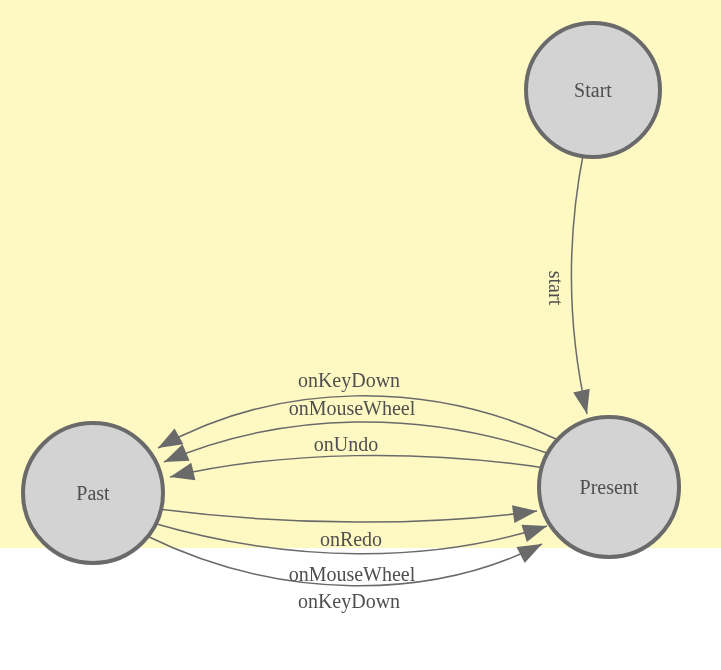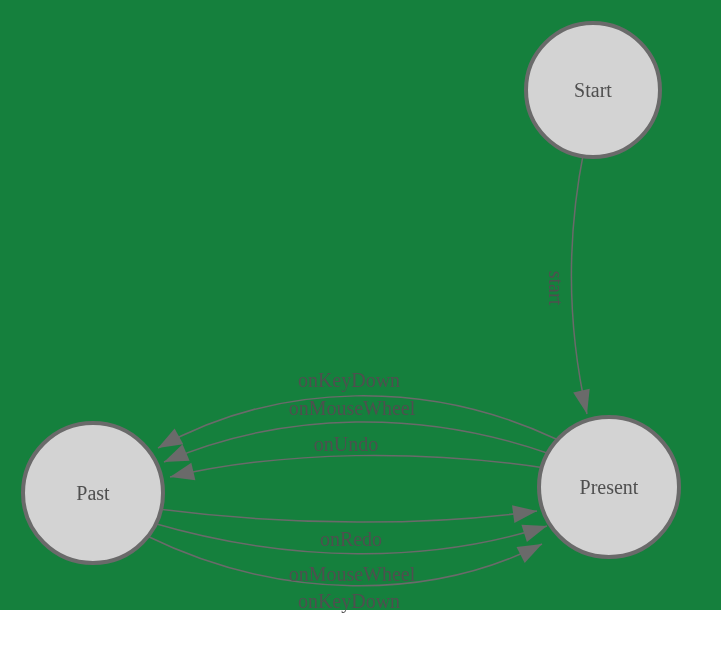--- a/index.html
+++ b/index.html
@@ -7,22 +7,22 @@
     padding: 0;
     background: #ffffff;
     width: 721px;
     height: 670px;
     overflow: hidden;
     font-family: "Liberation Serif", "DejaVu Serif", serif;
   }
   .stage {
     position: relative;
     width: 721px;
-    height: 610px;
-    background: #15803d;
+    height: 548px;
+    background: #fef9c3;
   }
   svg { display: block; }
   .edge-path {
     fill: none;
     stroke: #6a6a6a;
     stroke-width: 1.5;
   }
   .arrow-head {
     fill: #6a6a6a;
     stroke: none;

